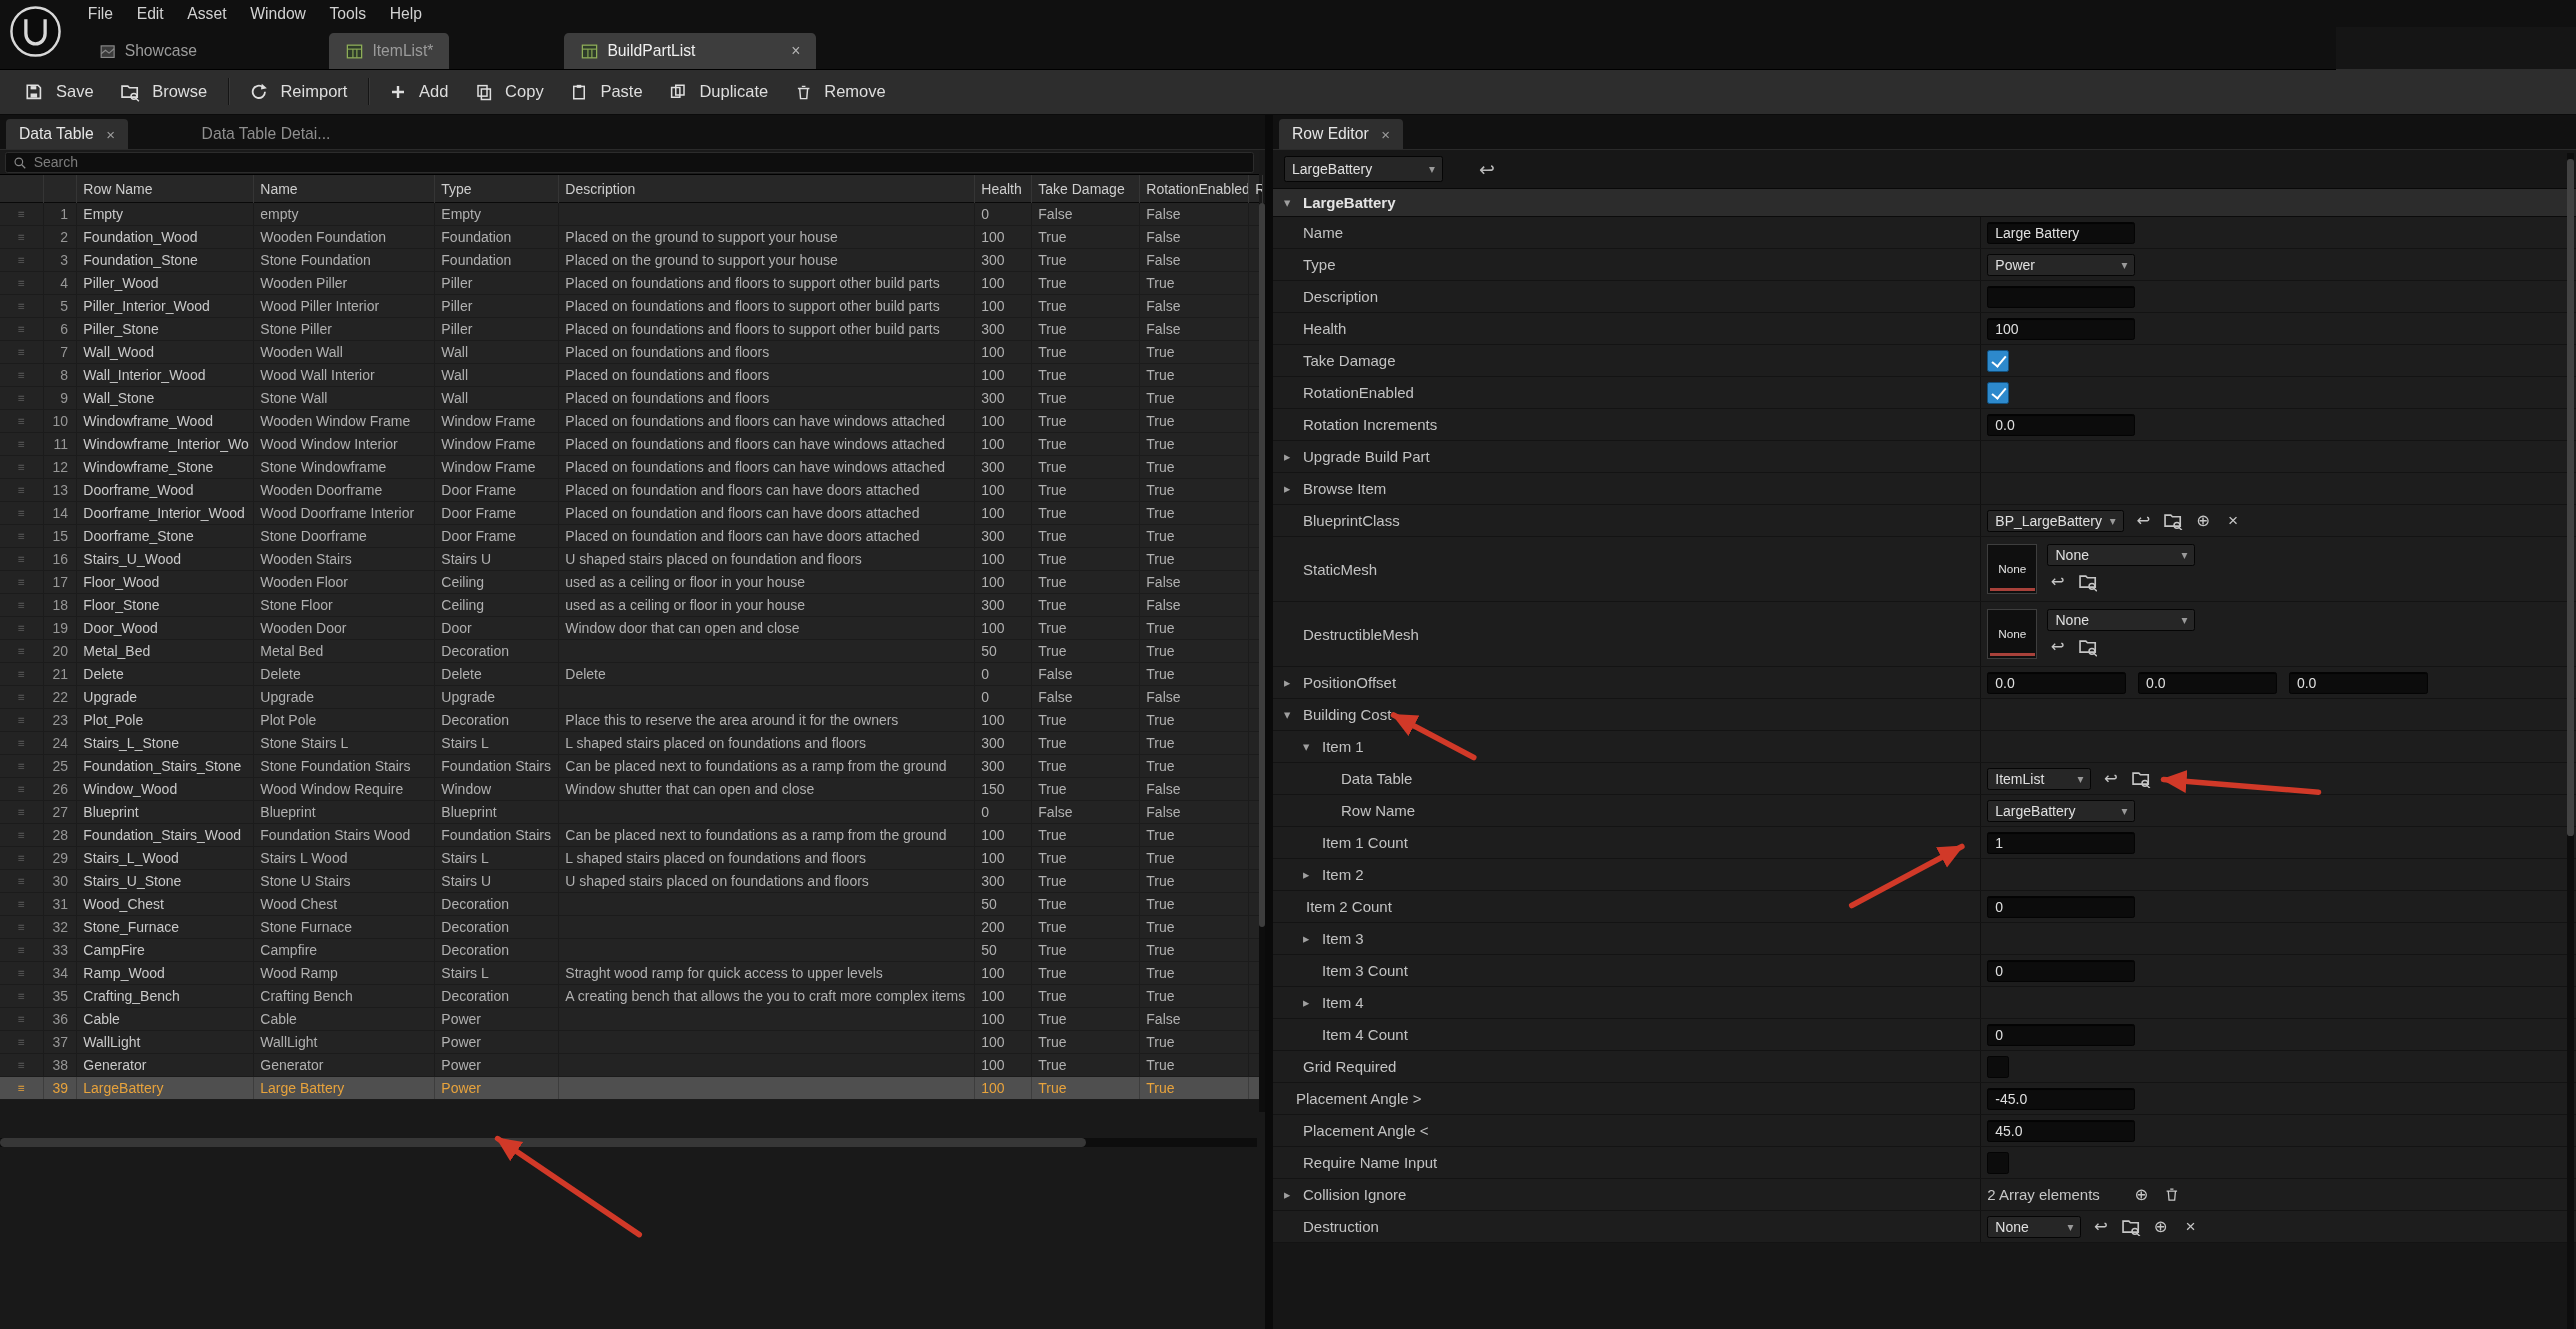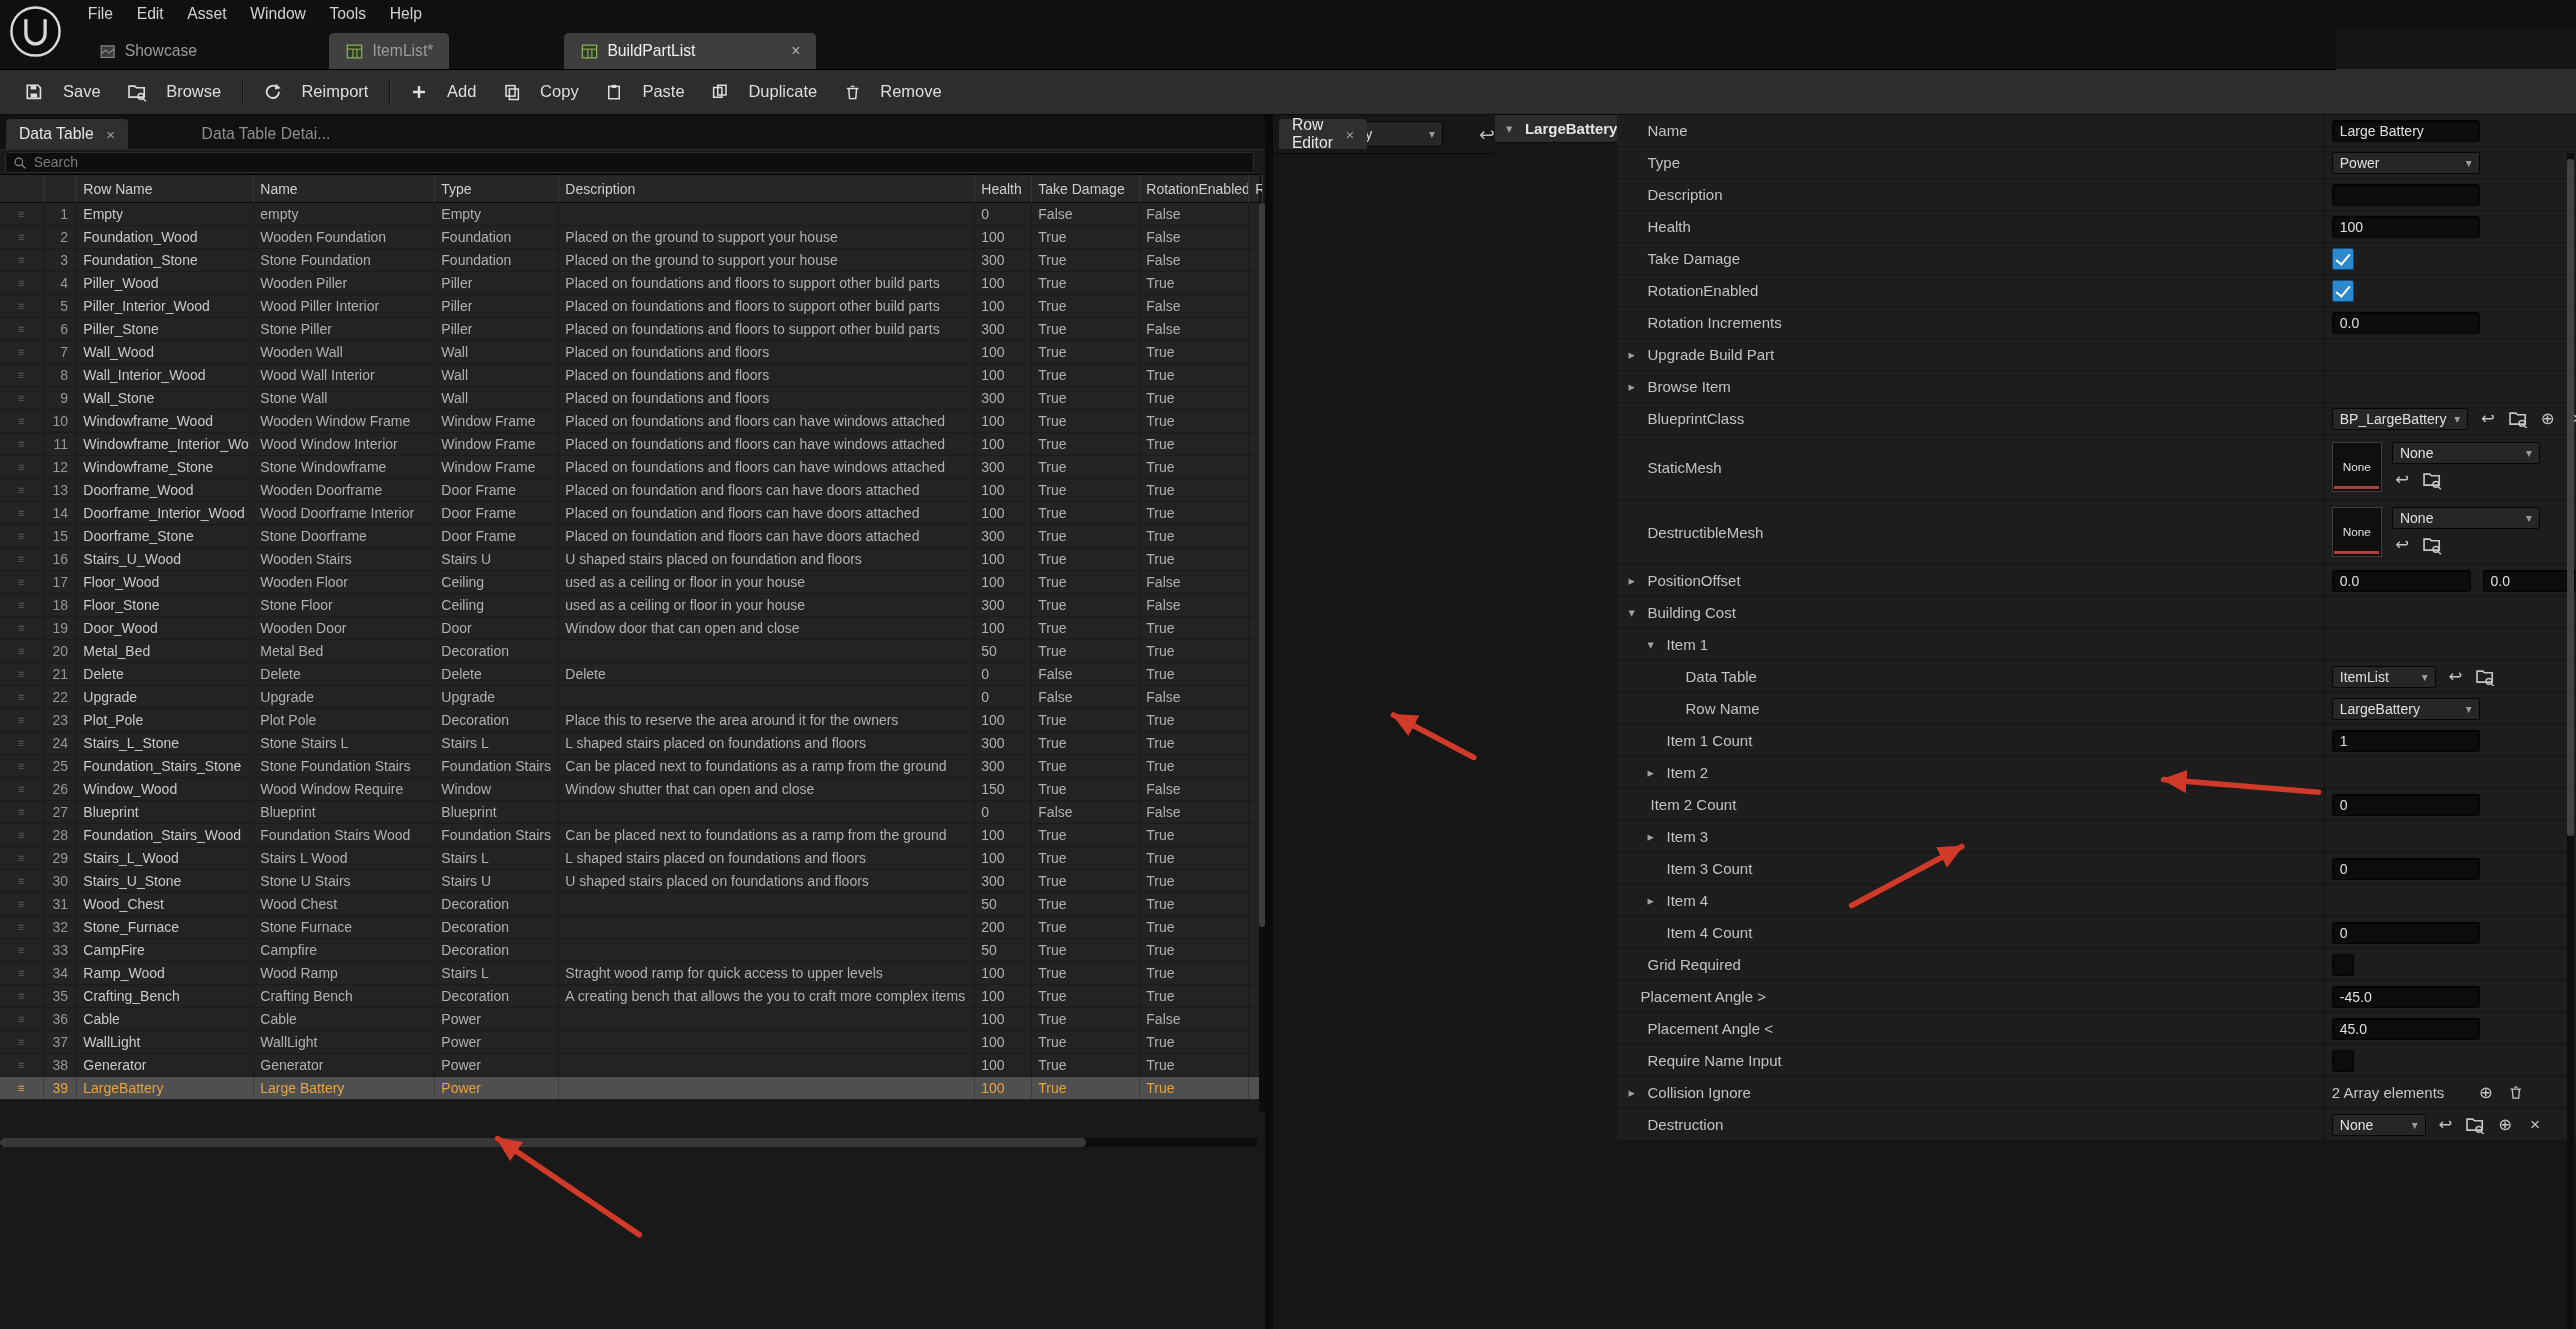--- a/index.html
+++ b/index.html
@@ -9,28 +9,28 @@
 
 .menubar{position:absolute;left:0;top:0;width:2576px;height:27px;background:#101010;display:flex;align-items:center;padding-left:76px;z-index:3}
 .mitem{padding:0 11.8px;font-size:15.7px;color:#d2d2d2;height:100%;display:flex;align-items:center}
 .logo{position:absolute;left:7.9px;top:3.9px;width:55px;height:55px;z-index:6}
 .tabbar{position:absolute;left:0;top:27px;width:2336px;height:43px;background:#101010;border-bottom:0.8px solid #000;z-index:2}
 .apptab{position:absolute;bottom:0;height:36px;display:flex;align-items:center;gap:8.7px;padding:0 15.7px;font-size:15.7px;color:#9b9b9b;border-radius:4.7px 4.7px 0 0}
 .apptab.doc{background:#404040}
 .apptab.active{background:#3d3d3d;color:#efefef}
 .apptab .x{color:#b5b5b5;font-size:15.7px;margin-left:4.7px}
 .toolbar{position:absolute;left:0;top:69px;width:2576px;height:46px;background:#2d2d2d;display:flex;align-items:center;padding-left:11px;border-bottom:0.8px solid #0b0b0b}
-.tbtn{display:flex;align-items:center;gap:19px;padding:0 13.4px;height:100%;font-size:16.5px;color:#dedede}
+.tbtn{display:flex;align-items:center;gap:12px;padding:0 13.4px;height:100%;font-size:16.5px;color:#dedede}
 .tsep{width:0.8px;height:27px;background:#151515;margin:0 7px;box-shadow:0.8px 0 0 #3d3d3d}
 
 
 .main{position:absolute;top:115px;left:0;width:2576px;bottom:0}
 .leftpanel{position:absolute;left:0;top:0;width:1265px;height:100%;background:#191919;display:flex;flex-direction:column}
 .splitter{position:absolute;left:1265px;top:0;width:7.9px;height:100%;background:#0a0a0a}
-.rightpanel{position:absolute;left:1273px;top:0;width:1303px;height:100%;background:#161616;display:flex;flex-direction:row}
+.rightpanel{position:absolute;left:1273px;top:0;width:1303px;height:100%;background:#161616;display:flex;flex-direction:column}
 
 .paneltabs{height:35px;background:#111;position:relative;border-bottom:0.8px solid #2a2a2a;flex:none}
 .ptab{position:absolute;bottom:0;height:30px;display:flex;align-items:center;gap:12.6px;padding:0 12.6px;font-size:15.7px;color:#8f8f8f}
 .ptab.active{background:#2f2f2f;border-radius:3.9px 3.9px 0 0;color:#e6e6e6}
 .ptab .x{color:#9d9d9d;font-size:15px}
 
 
 .searchrow{height:25px;background:#1a1a1a;display:flex;align-items:center;padding:0 4.7px;border-bottom:0.8px solid #000;flex:none;width:1259px}
 .searchbox{flex:1;height:21px;background:#0e0e0e;border:0.8px solid #2c2c2c;border-radius:2.4px;display:flex;align-items:center;gap:7px;padding:0 7px;color:#7c7c7c;font-size:14px}
 .grid-cols{display:grid;grid-template-columns:44px 33px 177px 181px 124px 416px 57px 108px 109px 10.2px;width:1259px}

